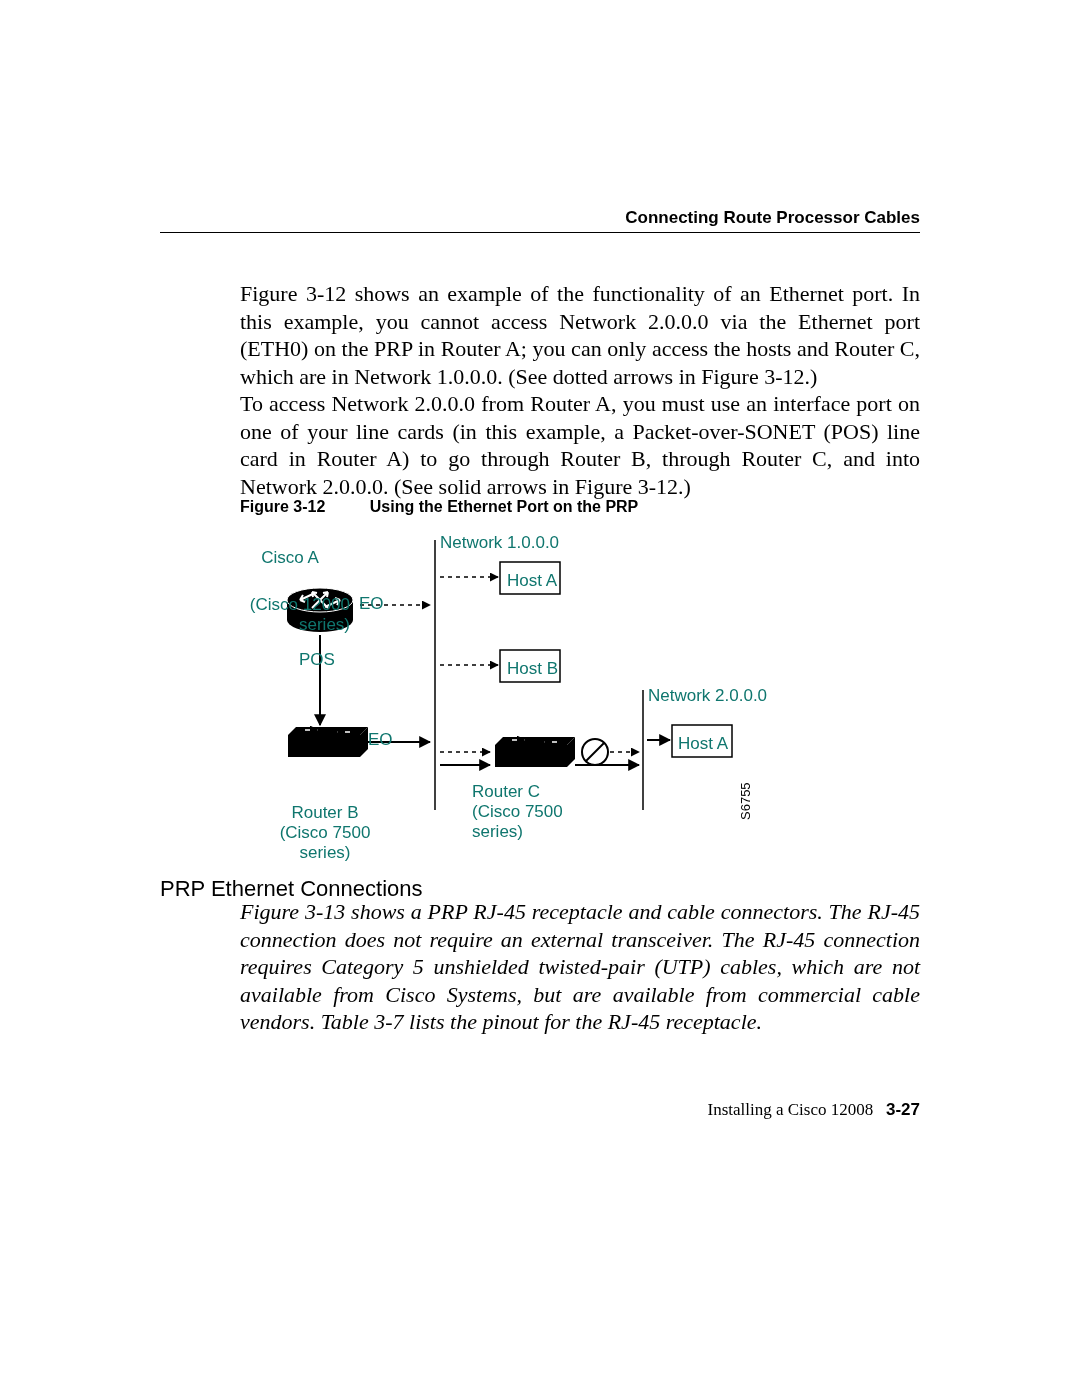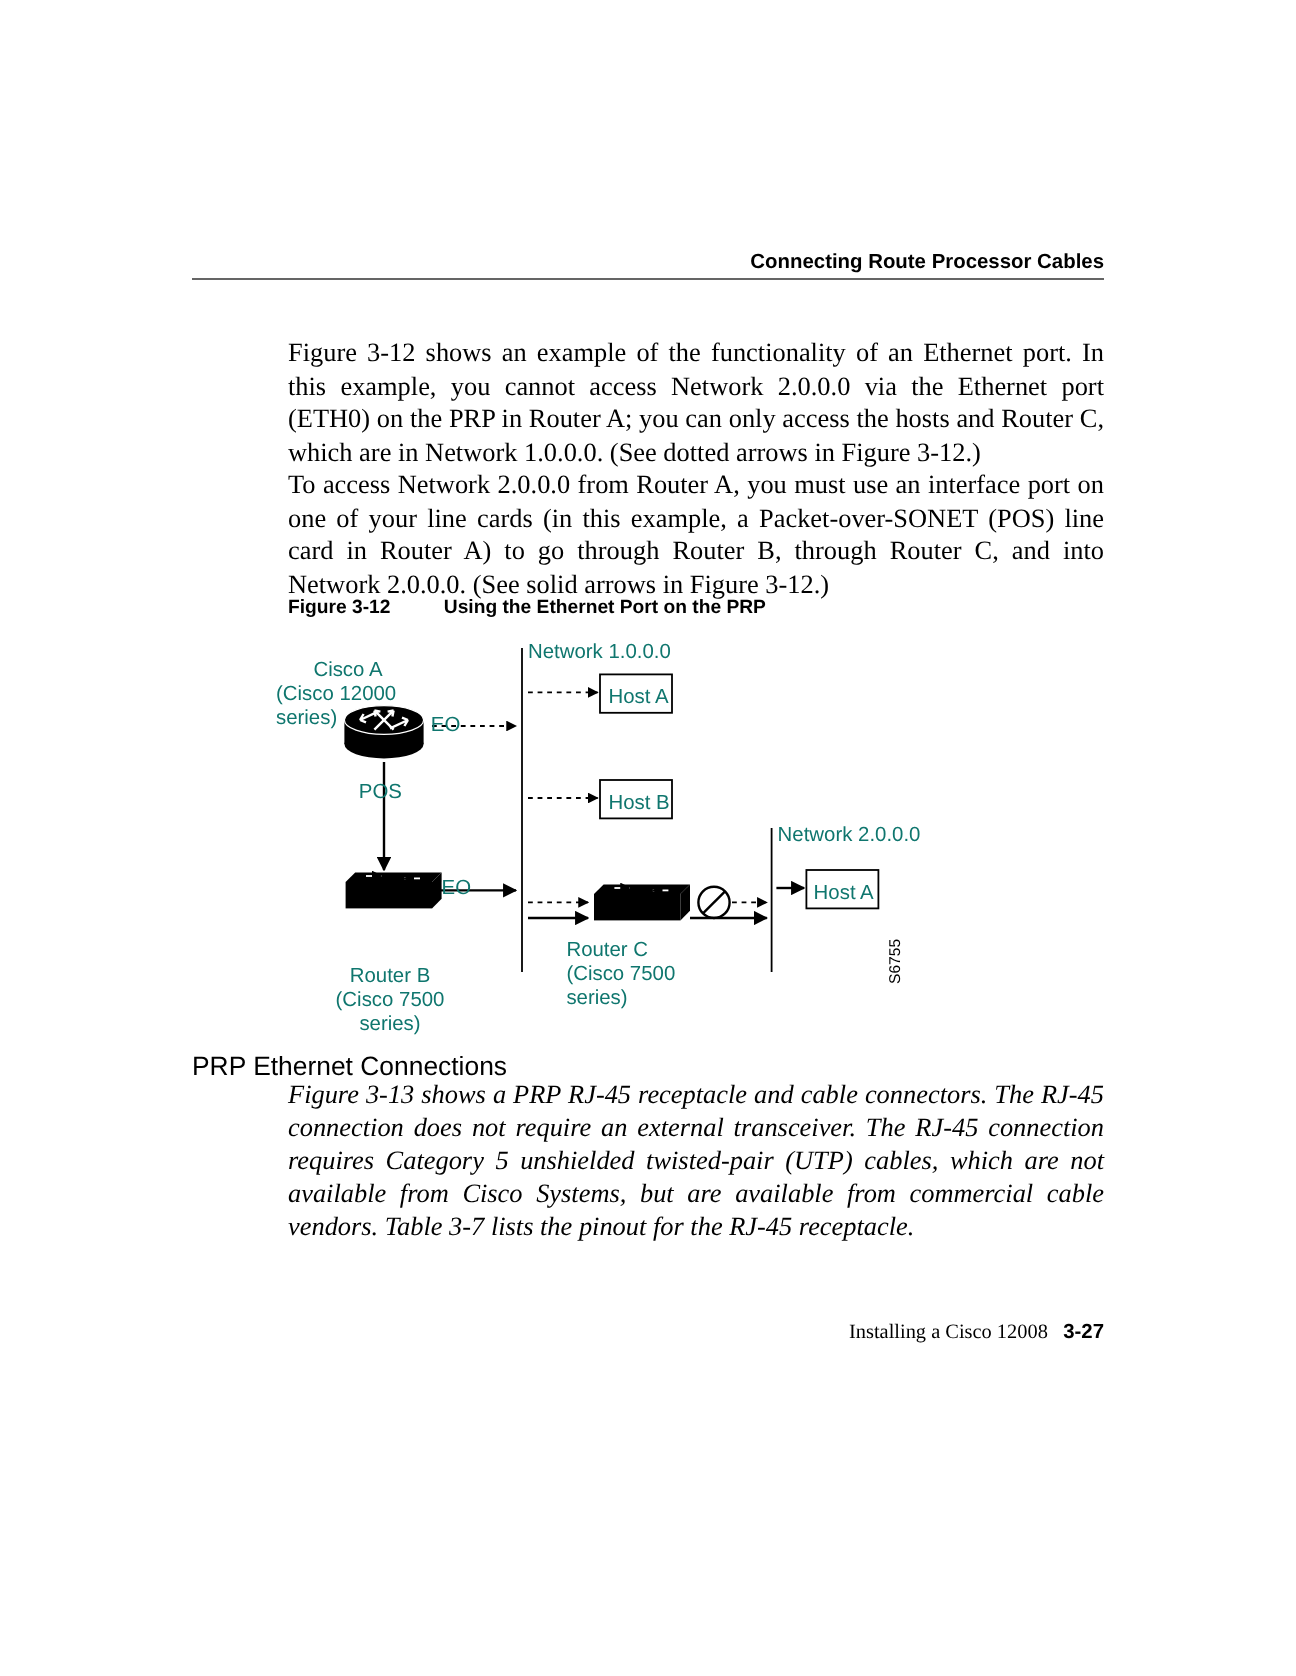--- a/index.html
+++ b/index.html
@@ -178,21 +178,21 @@
 
       <line x1="407" y1="210" x2="430" y2="210" stroke="#000" stroke-width="2" marker-end="url(#arrow)"></line>
 
       <rect x="260" y="32" width="60" height="32" fill="#fff" stroke="#000" stroke-width="1.5"></rect>
       <rect x="260" y="120" width="60" height="32" fill="#fff" stroke="#000" stroke-width="1.5"></rect>
       <rect x="432" y="195" width="60" height="32" fill="#fff" stroke="#000" stroke-width="1.5"></rect>
     </svg>
 
     <div class="fig-label" style="left:56px; top:18px; text-align:center; width:120px; left:-10px;">
       <div style="text-align:center;">Cisco A</div>
-      <div style="text-align:left;">(Cisco 12000 series)</div>
+      <div style="text-align:right;margin-top:27px;">(Cisco 12000 series)</div>
     </div>
     <div class="fig-label" style="left:200px; top:3px;">Network 1.0.0.0</div>
     <div class="fig-label" style="left:267px; top:41px;">Host A</div>
     <div class="fig-label" style="left:267px; top:129px;">Host B</div>
     <div class="fig-label" style="left:119px; top:64px;">EO</div>
     <div class="fig-label" style="left:59px; top:120px;">POS</div>
     <div class="fig-label" style="left:128px; top:200px;">EO</div>
     <div class="fig-label" style="left:20px; top:235px; text-align:center; width:130px;margin-top:38px;">
       <div>Router B</div>
       <div>(Cisco 7500 series)</div>

